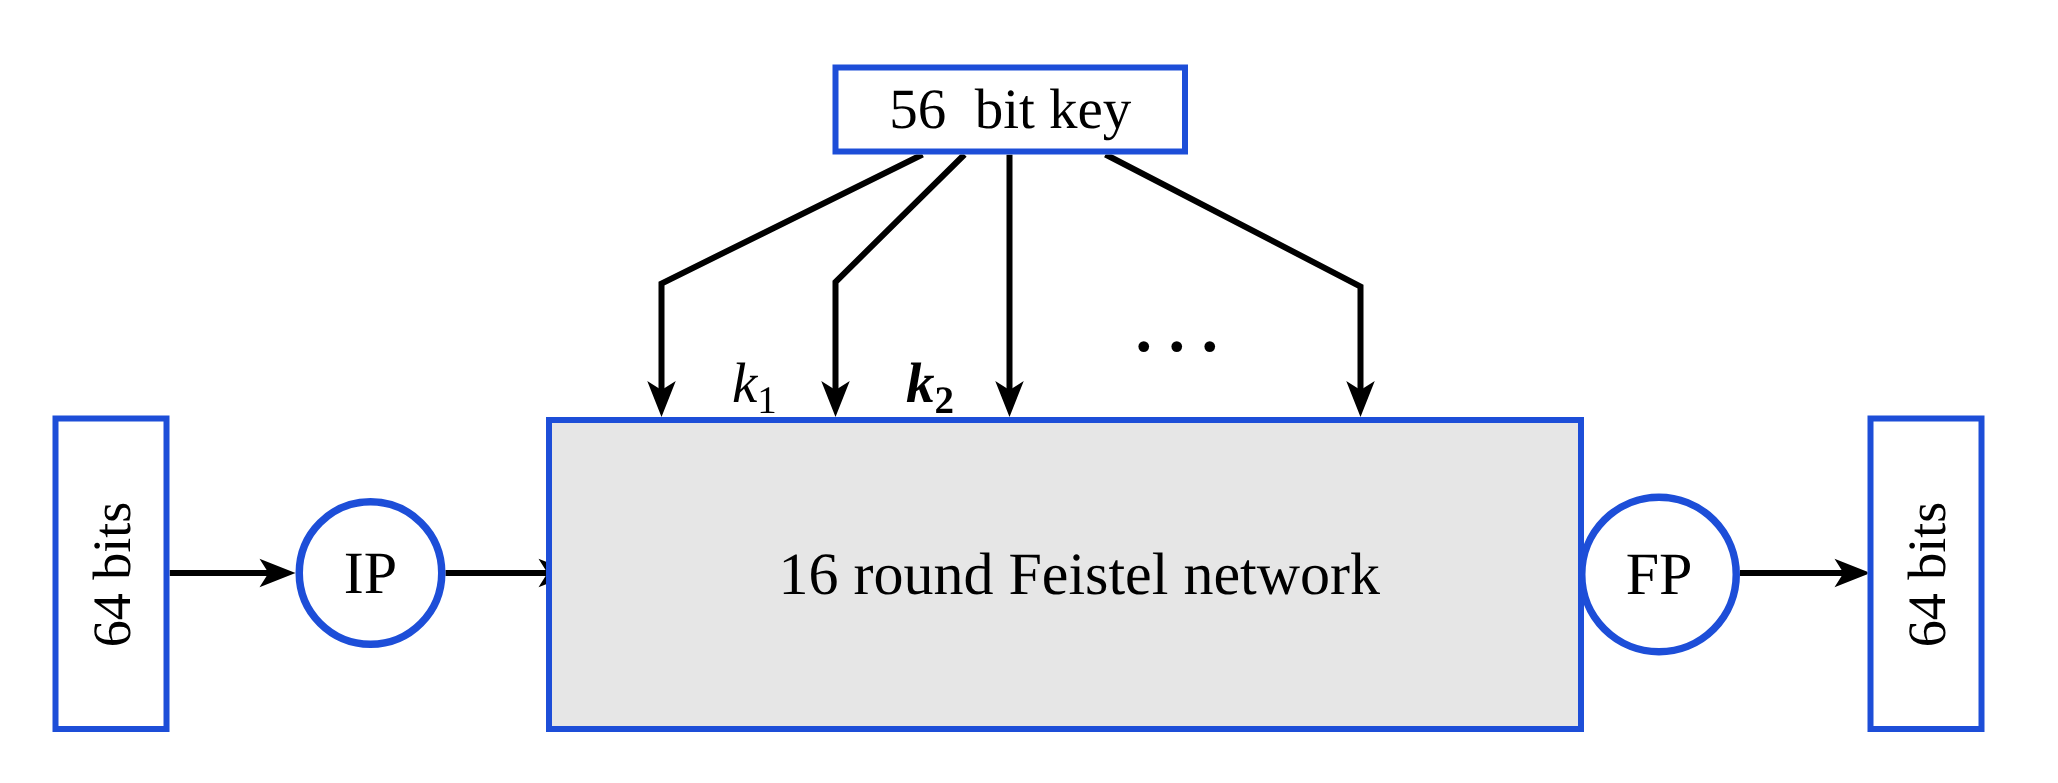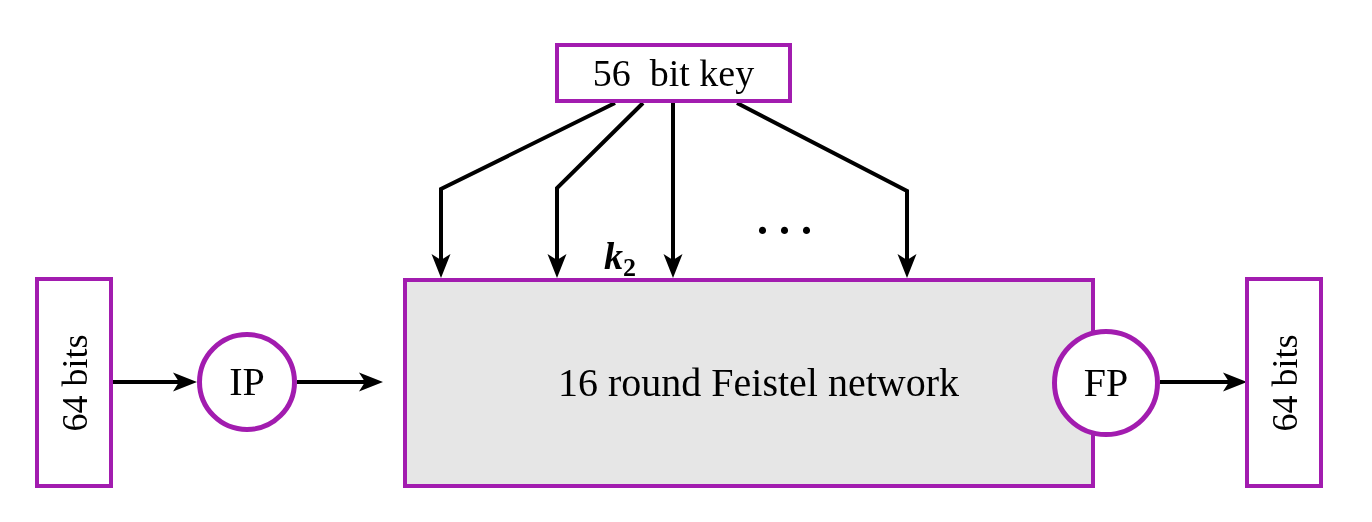--- a/index.html
+++ b/index.html
@@ -9,21 +9,21 @@
     height: 522px;
     background: #ffffff;
     font-family: "Liberation Serif", serif;
     color: #000;
     overflow: hidden;
   }
   #wires { position: absolute; left: 0; top: 0; }
   .box {
     position: absolute;
     box-sizing: border-box;
-    border: 4px solid #a21caf;
+    border: 4px solid #1d4ed8;
     background: #ffffff;
     display: flex;
     align-items: center;
     justify-content: center;
     text-align: center;
   }
   .box.gray { background: #e6e6e6; }
   .circle {
     border-radius: 50%;
     border-width: 5px;
@@ -90,39 +90,42 @@
       <path d="M557,278 L547.5,254 L557,260 L566.5,254 Z"></path>
       <path d="M673,278 L663.5,254 L673,260 L682.5,254 Z"></path>
       <path d="M907,278 L897.5,254 L907,260 L916.5,254 Z"></path>
     </g>
   </svg>
 
   <div class="box" style="left:555px; top:43px; width:237px; height:60px;">
     <span class="lbl keybox-lbl">56  bit key</span>
   </div>
 
-  <div class="box gray" style="left:403px; top:278px; width:692px; height:210px;padding-left:19px;">
+  <div class="box gray" style="left:364px; top:278px; width:692px; height:210px;padding-left:19px;">
     <span class="lbl feistel-lbl">16 round Feistel network</span>
   </div>
 
   <div class="box" style="left:35px; top:277px; width:78px; height:211px;">
     <span class="vlabel">64 bits</span>
   </div>
 
   <div class="box" style="left:1245px; top:277px; width:78px; height:211px;">
     <span class="vlabel">64 bits</span>
   </div>
 
   <div class="box circle" style="left:1052px; top:329px; width:108px; height:108px;">
     <span class="lbl node-lbl">FP</span>
   </div>
 
   <div class="box circle" style="left:197px; top:332px; width:100px; height:100px;">
     <span class="lbl node-lbl">IP</span>
   </div>
 
+  <div class="klabel" style="left:450px; top:199px;">
+    <span>k</span><span class="sub">1</span>
+  </div>
   <div class="klabel" style="left:566px; top:199px;font-weight:bold;">
     <span>k</span><span class="sub">2</span>
   </div>
 
   <div class="dots" style="left:757px; top:198px;">. . .</div>
 
 </div>
 
 </body></html>

